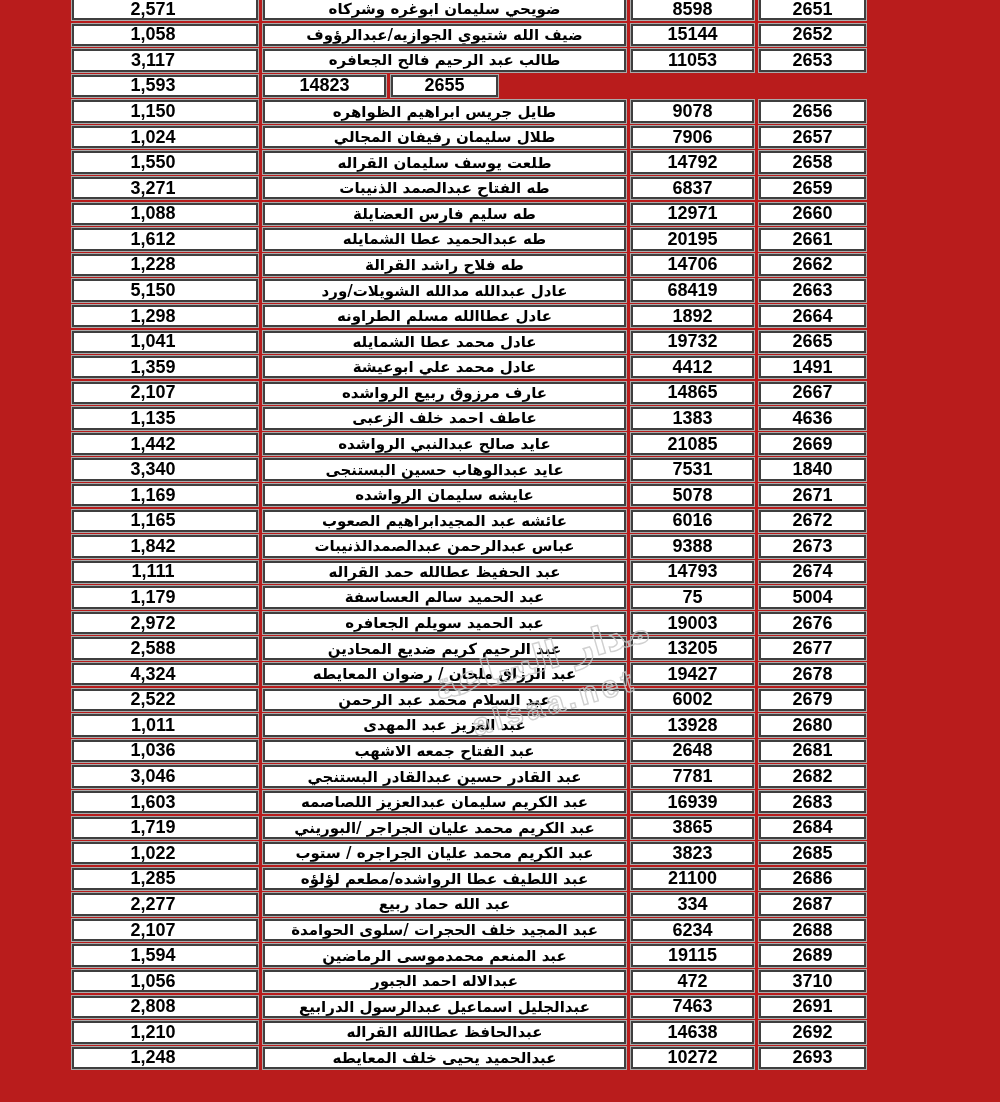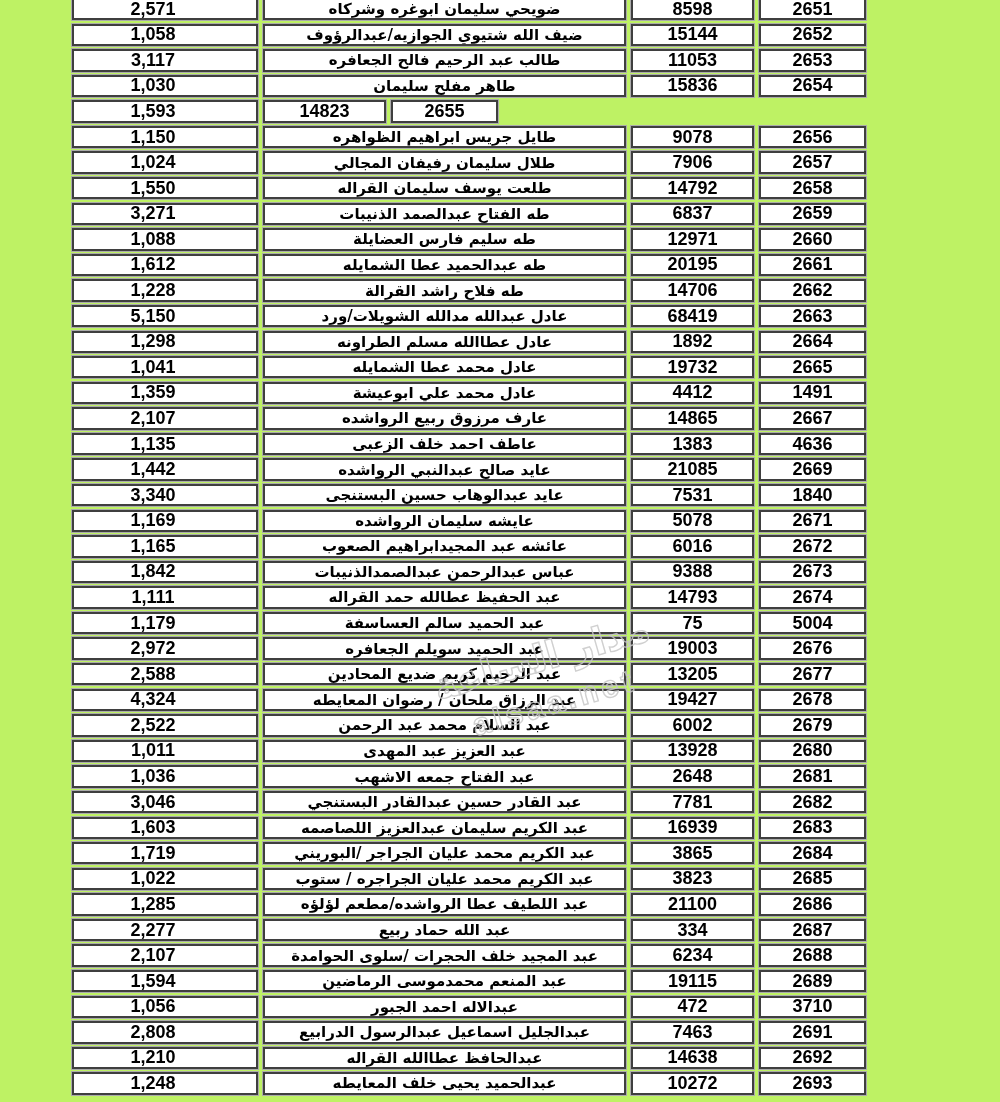--- a/index.html
+++ b/index.html
@@ -5,21 +5,21 @@
   html, body {
     margin: 0; padding: 0;
     width: 1000px; height: 1102px;
     background: #ffffff;
     overflow: hidden;
     font-family: "Liberation Sans", sans-serif;
   }
   .page {
     position: relative;
     width: 1000px; height: 1102px;
-    background: #bef264;
+    background: #b91c1c;
   }
   .table-wrap {
     position: absolute;
     left: 72px; top: -2px;
     display: flex;
     flex-direction: column;
     row-gap: 3.2px;
   }
   .row {
     display: flex;
@@ -99,26 +99,20 @@
     <div class="cell serial">2652</div>
   </div>
 
   <div class="row">
     <div class="cell amount">3,117</div>
     <div class="cell name">طالب عبد الرحيم فالح الجعافره</div>
     <div class="cell code">11053</div>
     <div class="cell serial">2653</div>
   </div>
 
-  <div class="row">
-    <div class="cell amount">1,030</div>
-    <div class="cell name">طاهر مفلح سليمان</div>
-    <div class="cell code">15836</div>
-    <div class="cell serial">2654</div>
-  </div>
 
   <div class="row">
     <div class="cell amount">1,593</div>
     <div class="cell code">14823</div>
     <div class="cell serial">2655</div>
   </div>
 
   <div class="row">
     <div class="cell amount">1,150</div>
     <div class="cell name">طايل جريس ابراهيم الظواهره</div>

